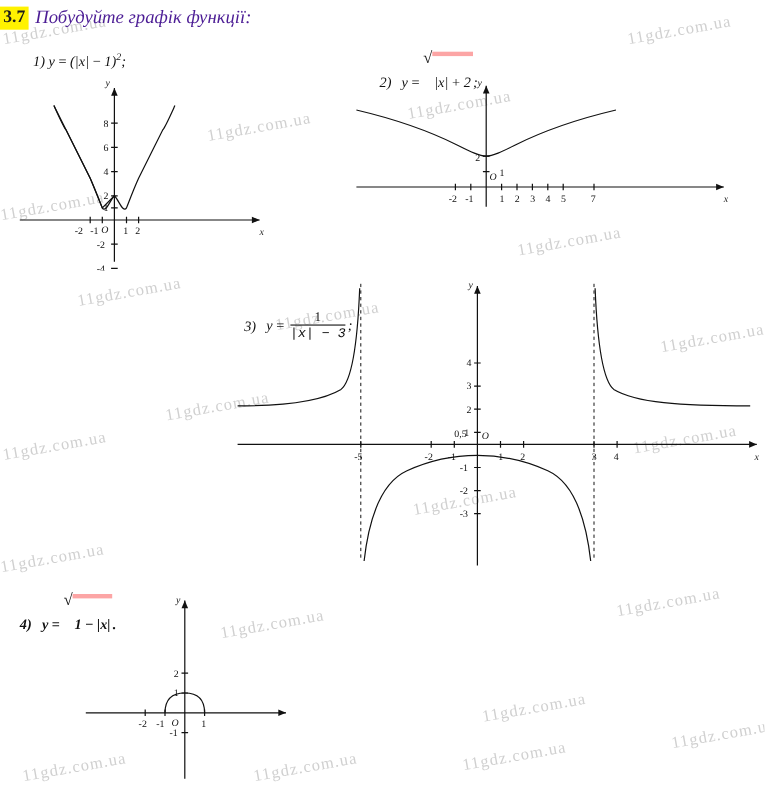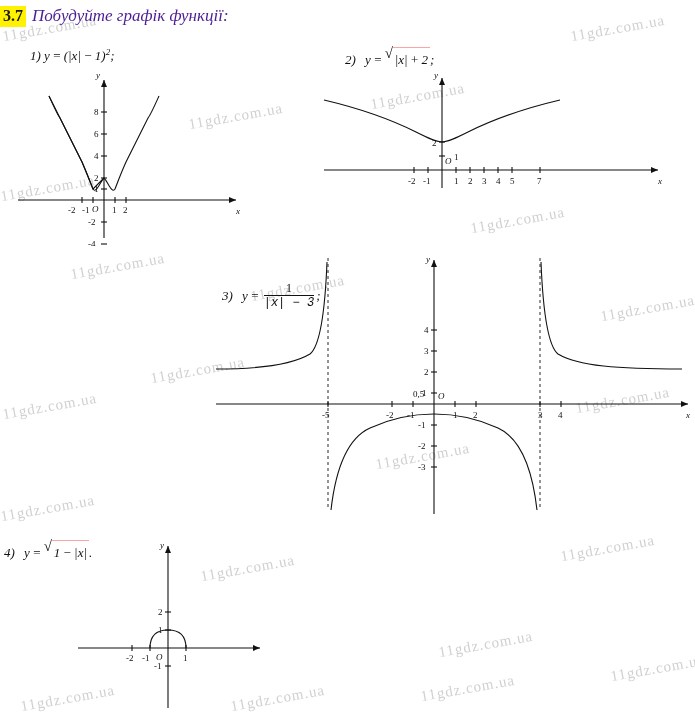--- a/index.html
+++ b/index.html
@@ -63,22 +63,22 @@
     display:inline-block;
     position:relative;
     padding-left:8px;
   }
   .sqrt::before{
     content:"\221A";
     position:absolute;left:0;top:-2px;font-size:15px;
   }
   .sqrt .rad{
     display:inline-block;
-    border-top:1px solid #fca5a5;
-    padding:4px 2px;
+    border-top:4px solid #fca5a5;
+    padding:16px 2px;
   }
   .sup{font-size:9px;vertical-align:super;}
 
   
   .wm{
     position:absolute;
     color:#c8c8c8;
     font-size:15px;
     font-family:"Liberation Serif", serif;
     letter-spacing:1px;
@@ -289,21 +289,21 @@
         <text x="214" y="123">2</text>
         <text x="214" y="102">3</text>
         <text x="214" y="81">4</text>
         <text x="208" y="176">-1</text>
         <text x="208" y="197">-2</text>
         <text x="208" y="218">-3</text>
       </g>
     </svg>
   </div>
 
-  <div class="item-label" style="left:4px;top:540px;">
+  <div class="item-label" style="left:18px;top:540px;font-weight:bold;">
     <span>4)</span>
     <span style="margin-left:6px;">y <span class="rm">=</span> <span class="sqrt"><span class="rad">1 <span class="rm">−</span> |x|</span></span>.</span>
   </div>
 
   <div class="fig" style="left:70px;top:538px;">
     <svg width="200" height="180" viewBox="0 0 200 180">
       <g stroke="#111" fill="none" stroke-width="1.1">
         <line x1="8" y1="110" x2="190" y2="110"></line>
         <polygon points="190,110 183,107 183,113" fill="#111" stroke="none"></polygon>
         <line x1="98" y1="170" x2="98" y2="8"></line>

